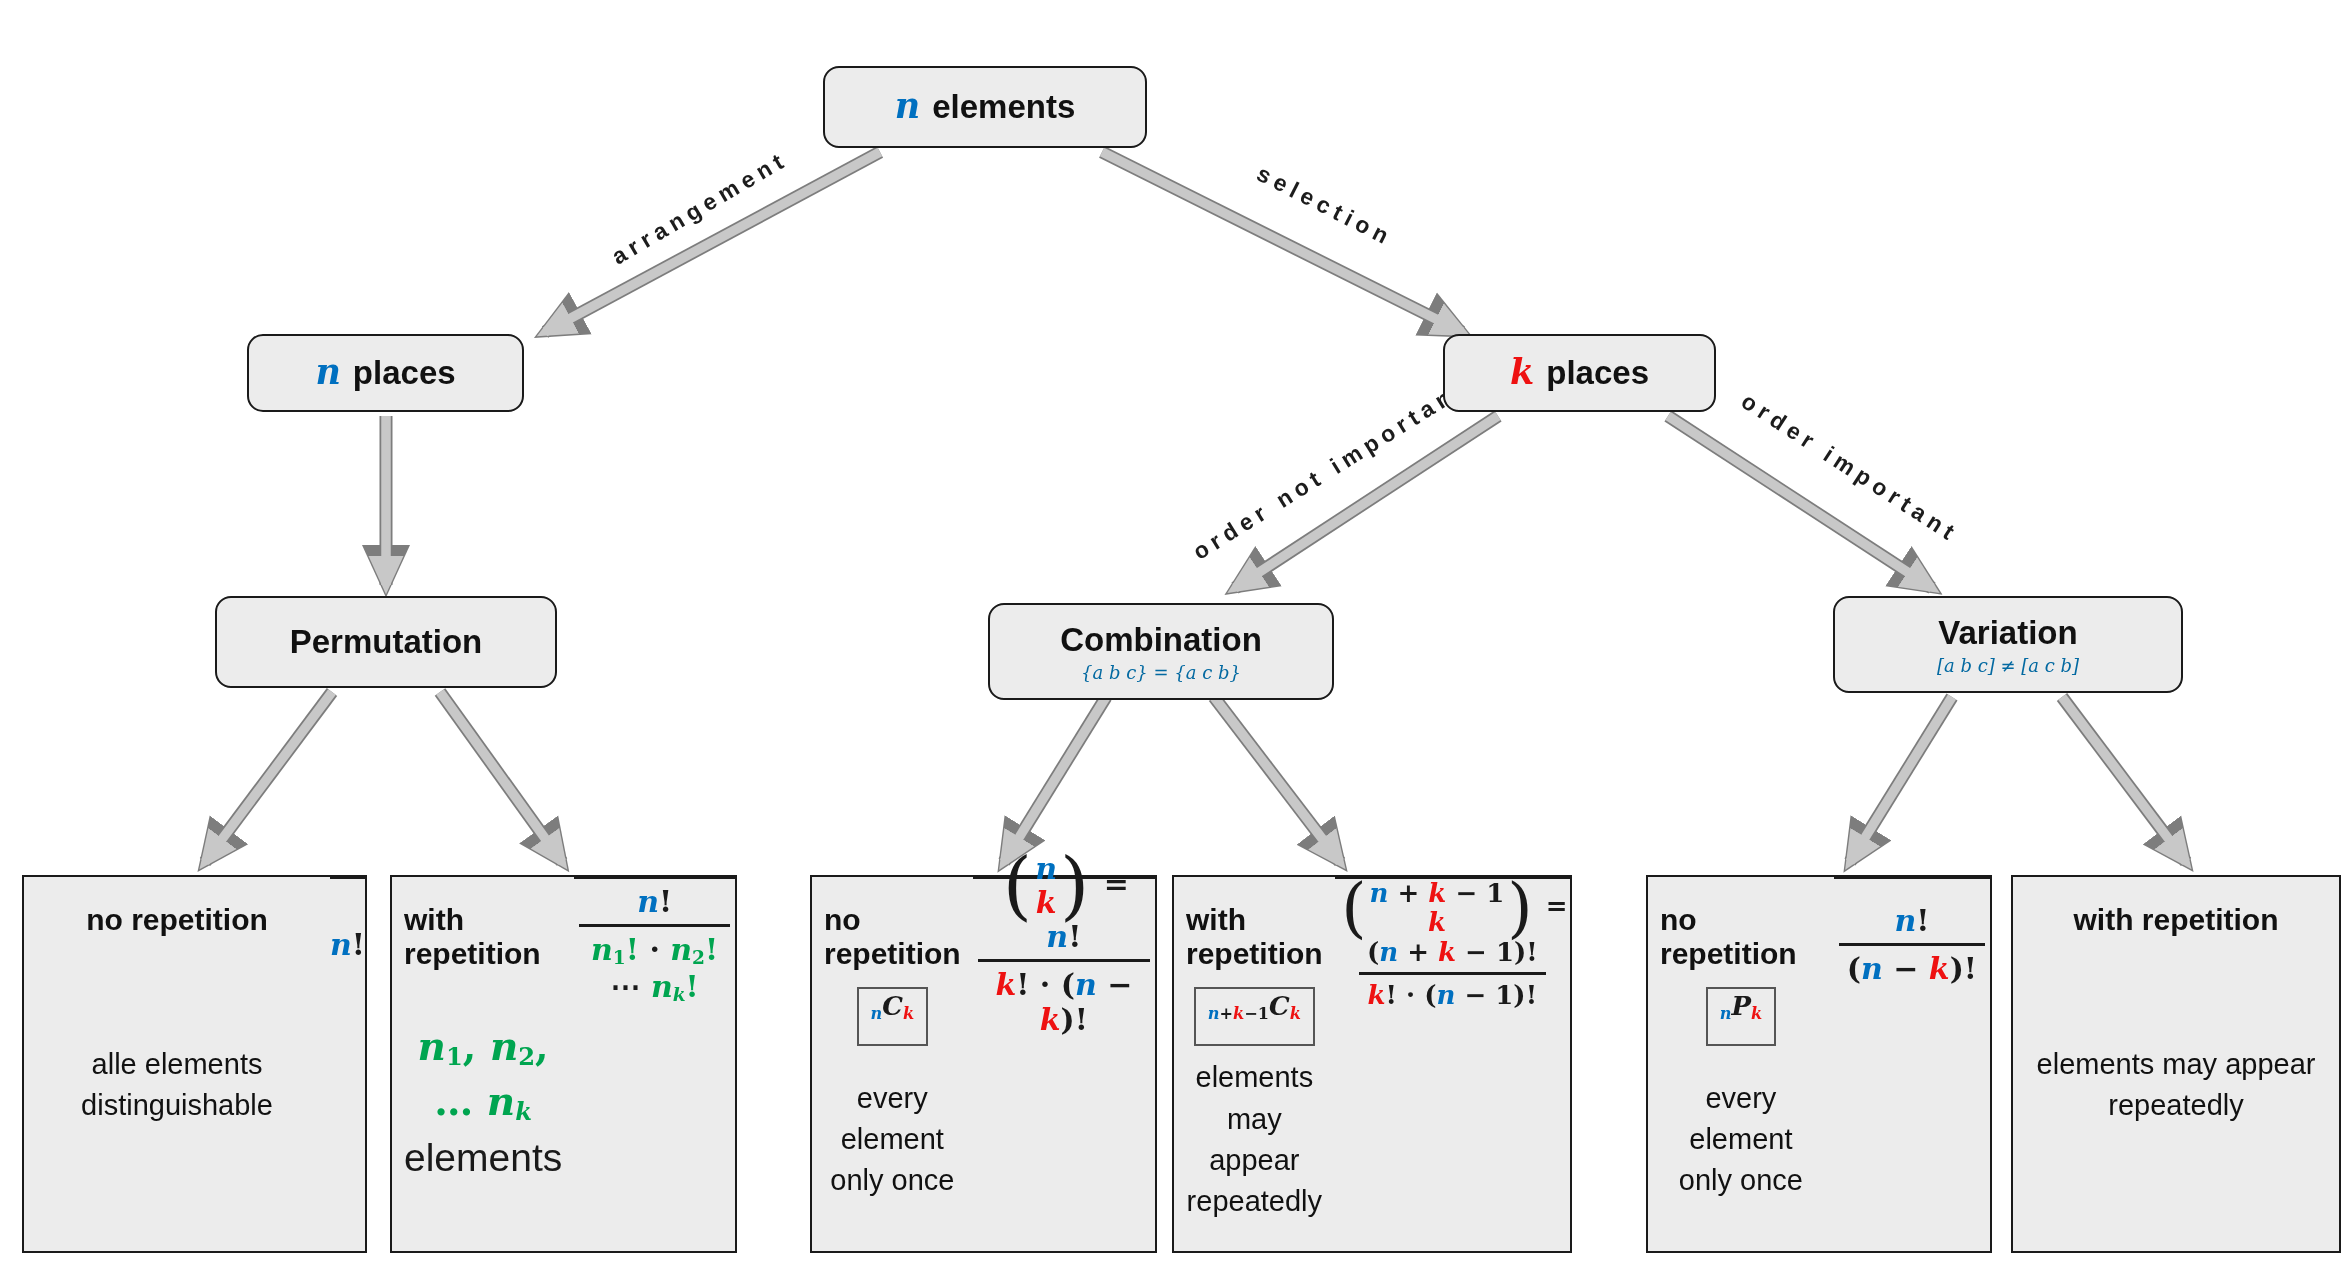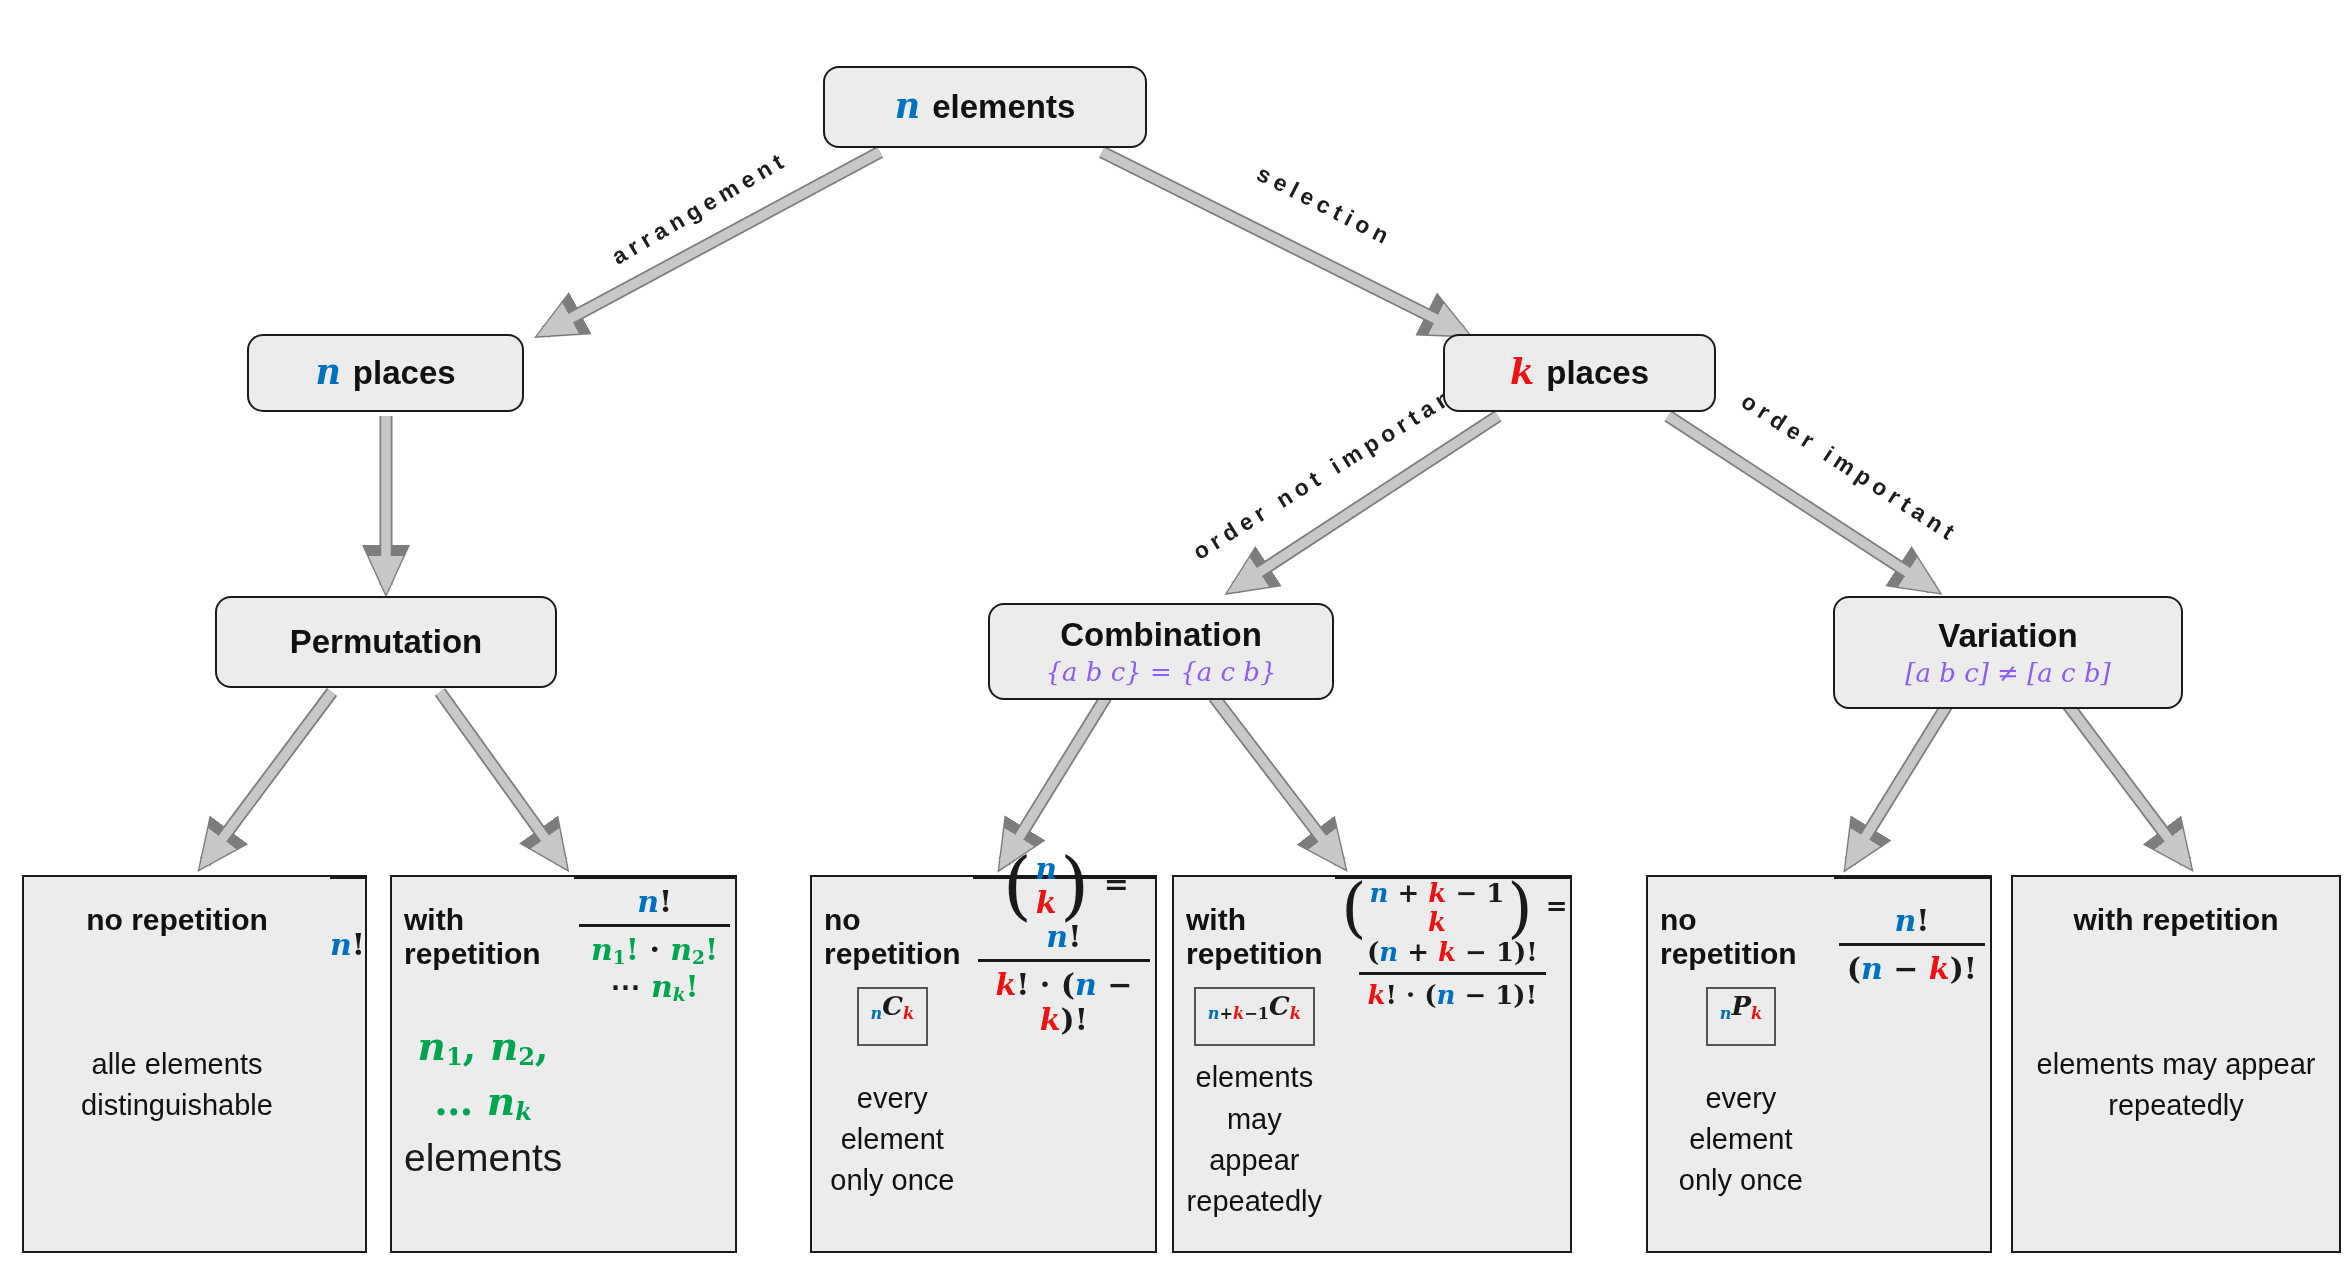--- a/index.html
+++ b/index.html
@@ -14,21 +14,21 @@
   
   .node{
     position:absolute;background:var(--box-fill,#ececec);
     border:2.5px solid var(--box-border,#1a1a1a);border-radius:16px;
     display:flex;flex-direction:column;align-items:center;justify-content:center;
     box-sizing:border-box;
   }
   .node-line{display:flex;align-items:baseline;gap:12px;}
   .node-title{font-weight:bold;font-size:33px;color:#111;}
   .mvar{font-family:"DejaVu Serif",serif;font-style:italic;font-weight:bold;font-size:35px;line-height:1;}
-  .node-sub{font-family:"DejaVu Serif",serif;font-style:italic;font-size:26px;margin-top:3px;color:#8b5cf6;}
+  .node-sub{font-family:"DejaVu Serif",serif;font-style:italic;font-size:18px;margin-top:3px;color:#0369a1;}
 
   
   .leaf{
     position:absolute;top:875px;height:378px;background:var(--box-fill,#ececec);
     border:2.5px solid var(--box-border,#1a1a1a);display:flex;flex-direction:row;
     box-sizing:border-box;
   }
   .upper{flex:1;display:flex;flex-direction:column;align-items:center;padding:26px 12px 18px;min-height:0;}
   .lower{height:133px;border-top:2.5px solid var(--box-border,#1a1a1a);display:flex;align-items:center;justify-content:center;box-sizing:border-box;}
   .leaf-title{font-weight:bold;font-size:30px;}
@@ -128,21 +128,21 @@
 
   <div class="node" style="left:215px;top:596px;width:342px;height:92px">
     <div class="node-title">Permutation</div>
   </div>
 
   <div class="node" style="left:988px;top:603px;width:346px;height:97px">
     <div class="node-title">Combination</div>
     <div class="node-sub">{a b c} = {a c b}</div>
   </div>
 
-  <div class="node" style="left:1833px;top:596px;width:350px;height:113px">
+  <div class="node" style="left:1833px;top:596px;width:350px;height:97px">
     <div class="node-title">Variation</div>
     <div class="node-sub">[a b c] ≠ [a c b]</div>
   </div>
 
   <div class="leaf" style="left:22px;width:345px">
     <div class="upper">
       <div class="leaf-title">no repetition</div>
       <div class="desc">
         <div>alle elements</div>
         <div>distinguishable</div>

